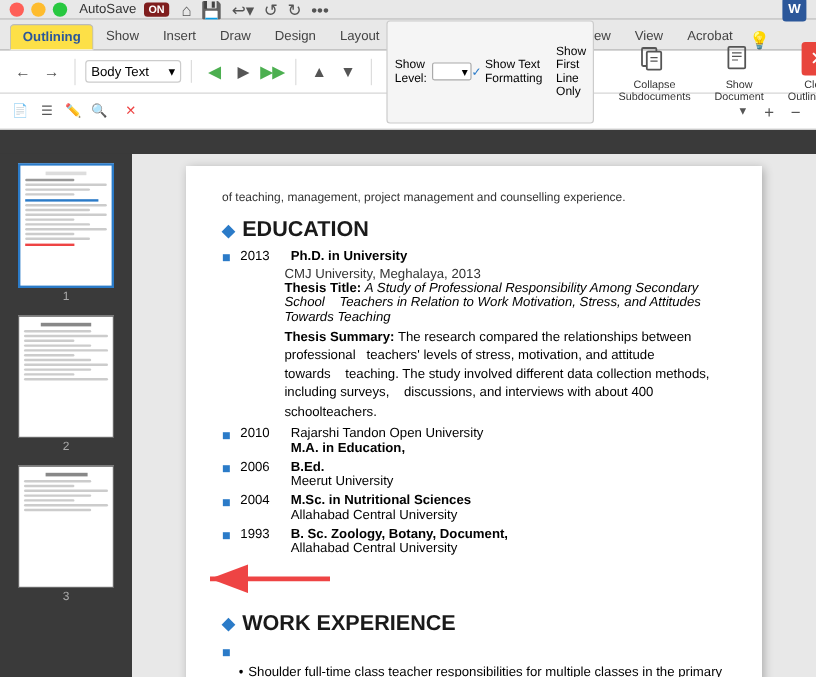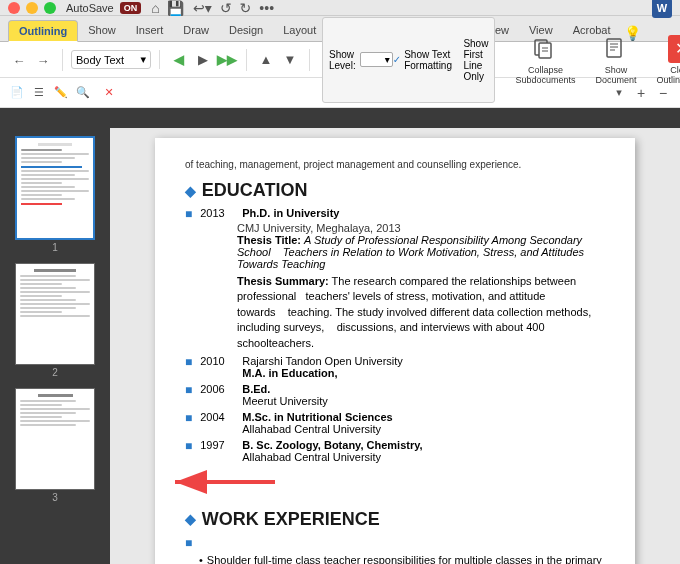--- a/index.html
+++ b/index.html
@@ -533,23 +533,23 @@
           <div>
             <div style="font-weight:bold;">M.Sc. in Nutritional Sciences</div>
             <div>Allahabad Central University</div>
           </div>
         </div>
       </div>
 
       <div style="margin:4px 0; font-size:11px;">
         <div style="display:flex; align-items:flex-start; gap:4px;">
           <span class="outline-bullet">■</span>
-          <span style="min-width:38px;">1997</span>
+          <span style="min-width:38px;">1993</span>
           <div>
-            <div style="font-weight:bold;">B. Sc. Zoology, Botany, Chemistry,</div>
+            <div style="font-weight:bold;">B. Sc. Zoology, Botany, Document,</div>
             <div>Allahabad Central University</div>
           </div>
         </div>
       </div>
     </div>
 
     <div style="position:relative; height:30px; margin:4px 0;">
       <svg width="120" height="30" style="position:absolute; left:-20px;">
         <defs>
           <marker id="arrowhead" markerWidth="8" markerHeight="6" refX="8" refY="3" orient="auto">

